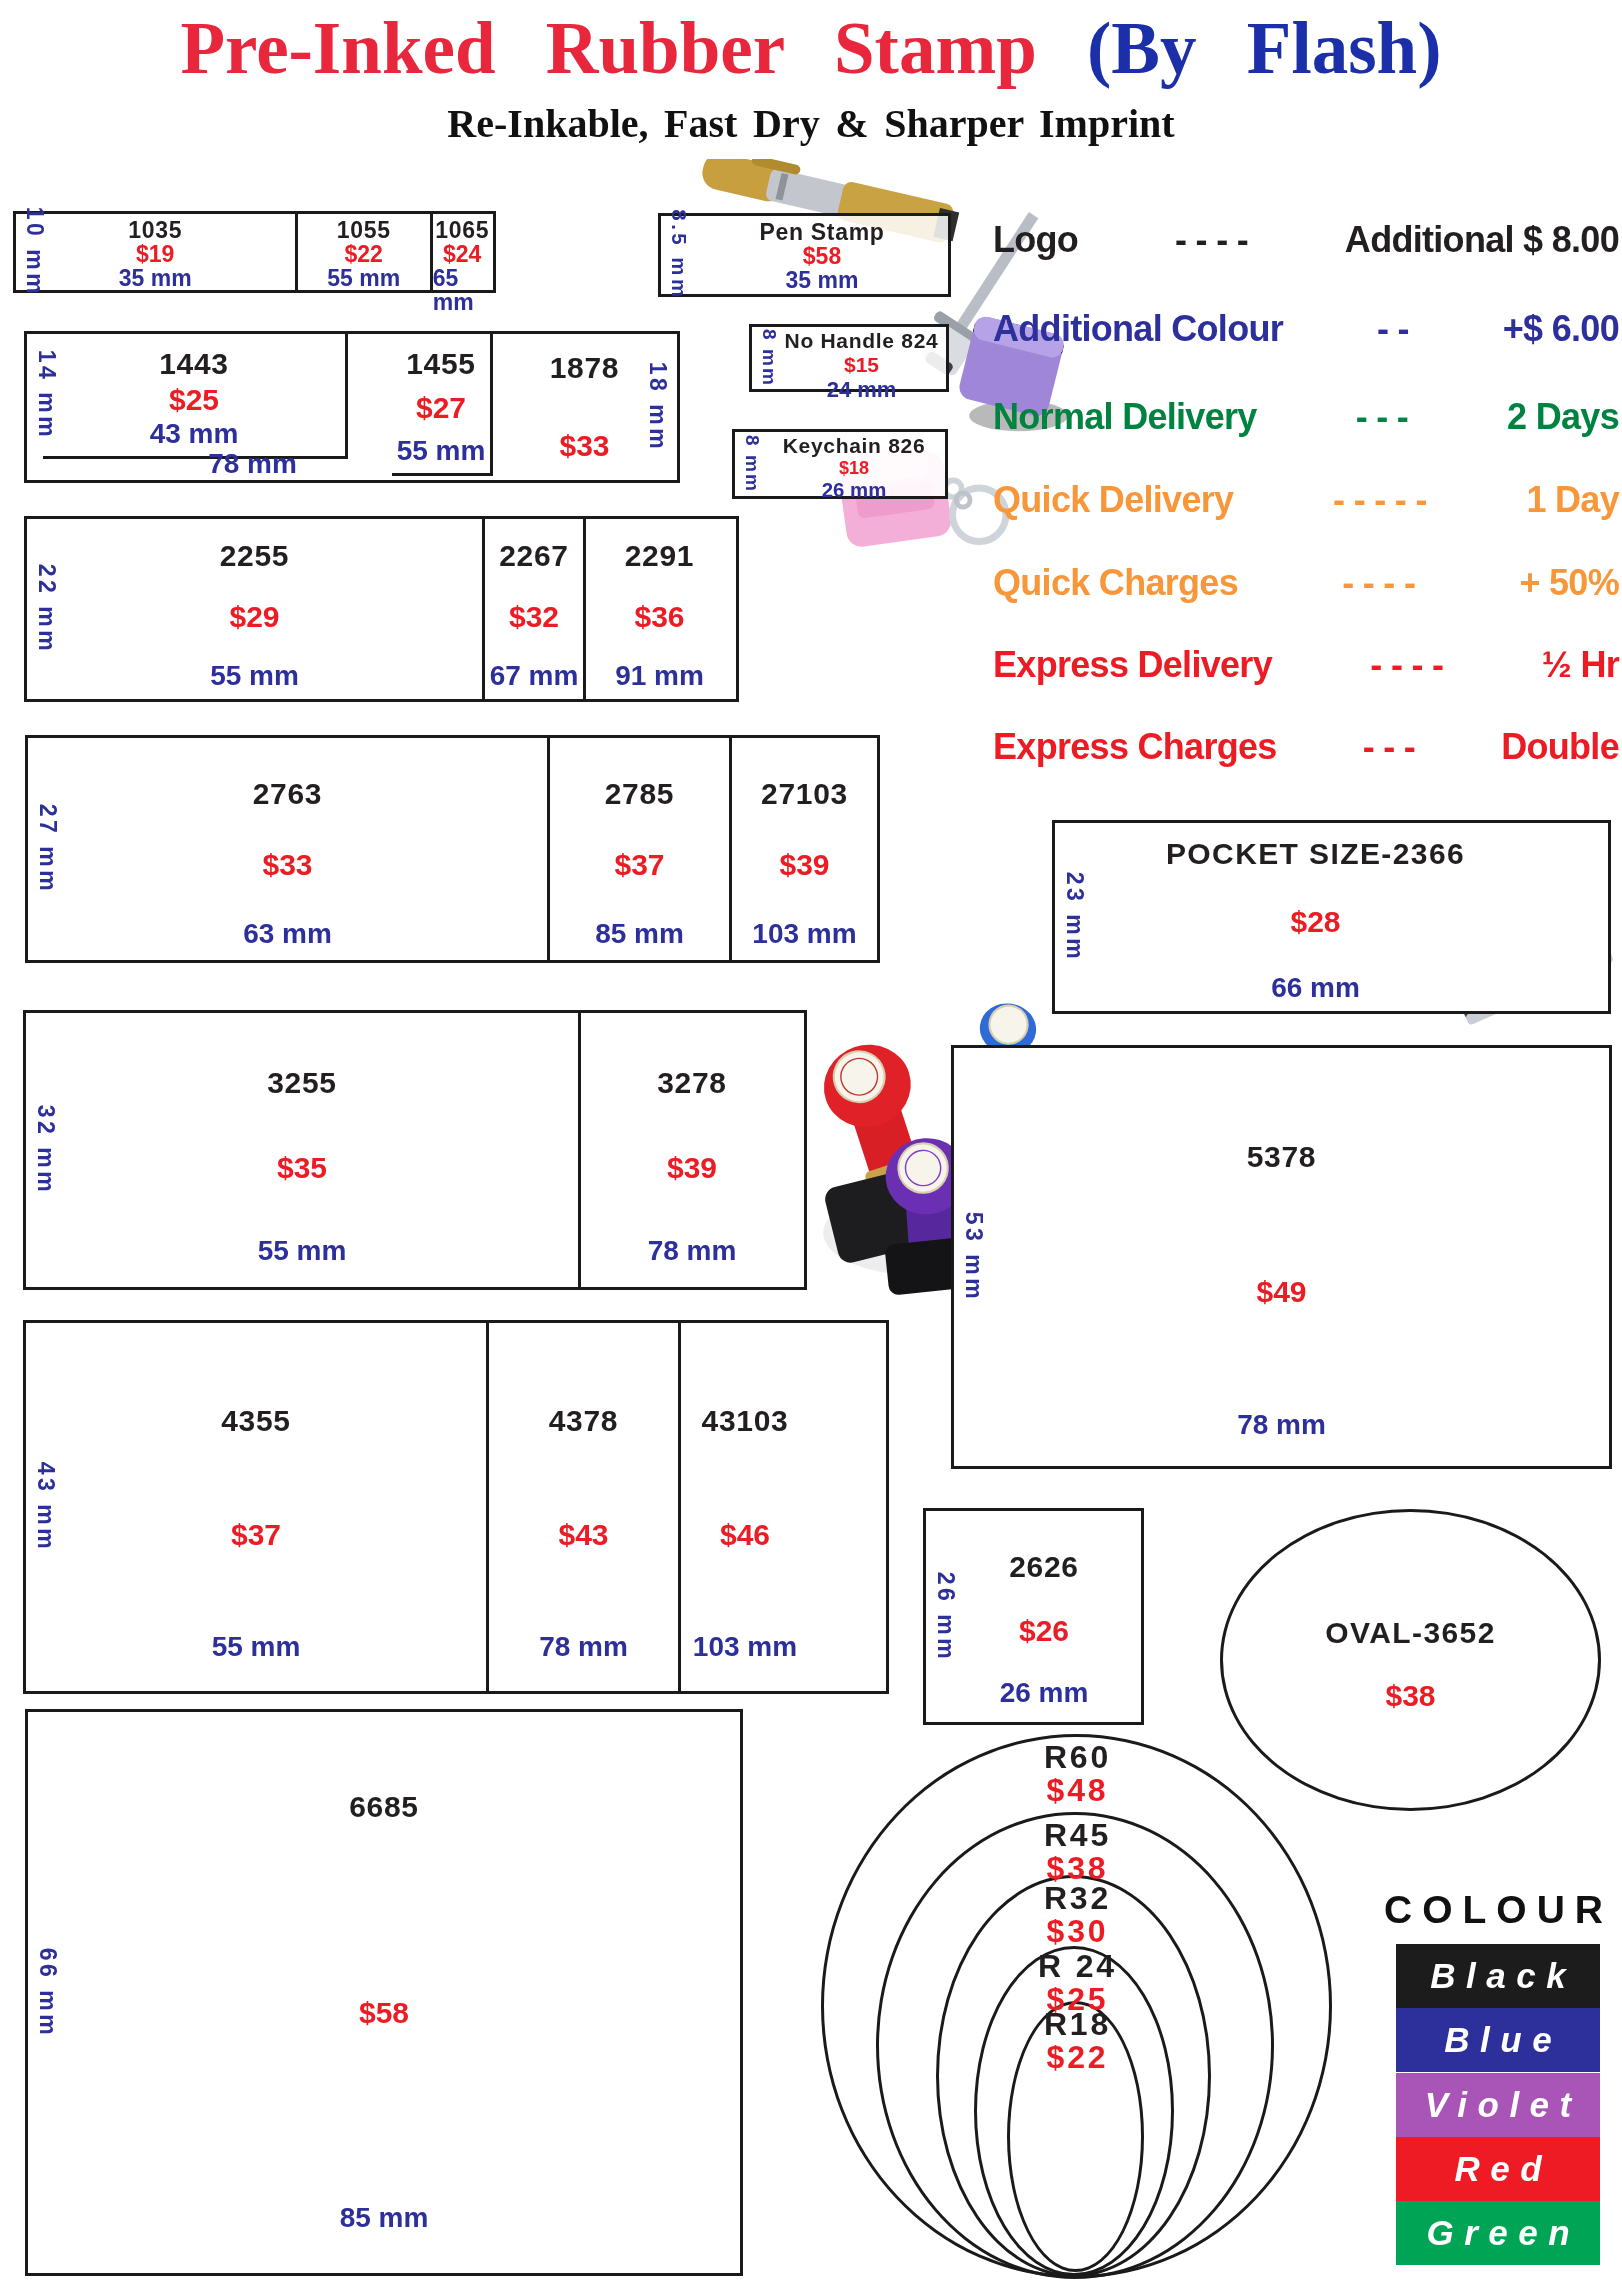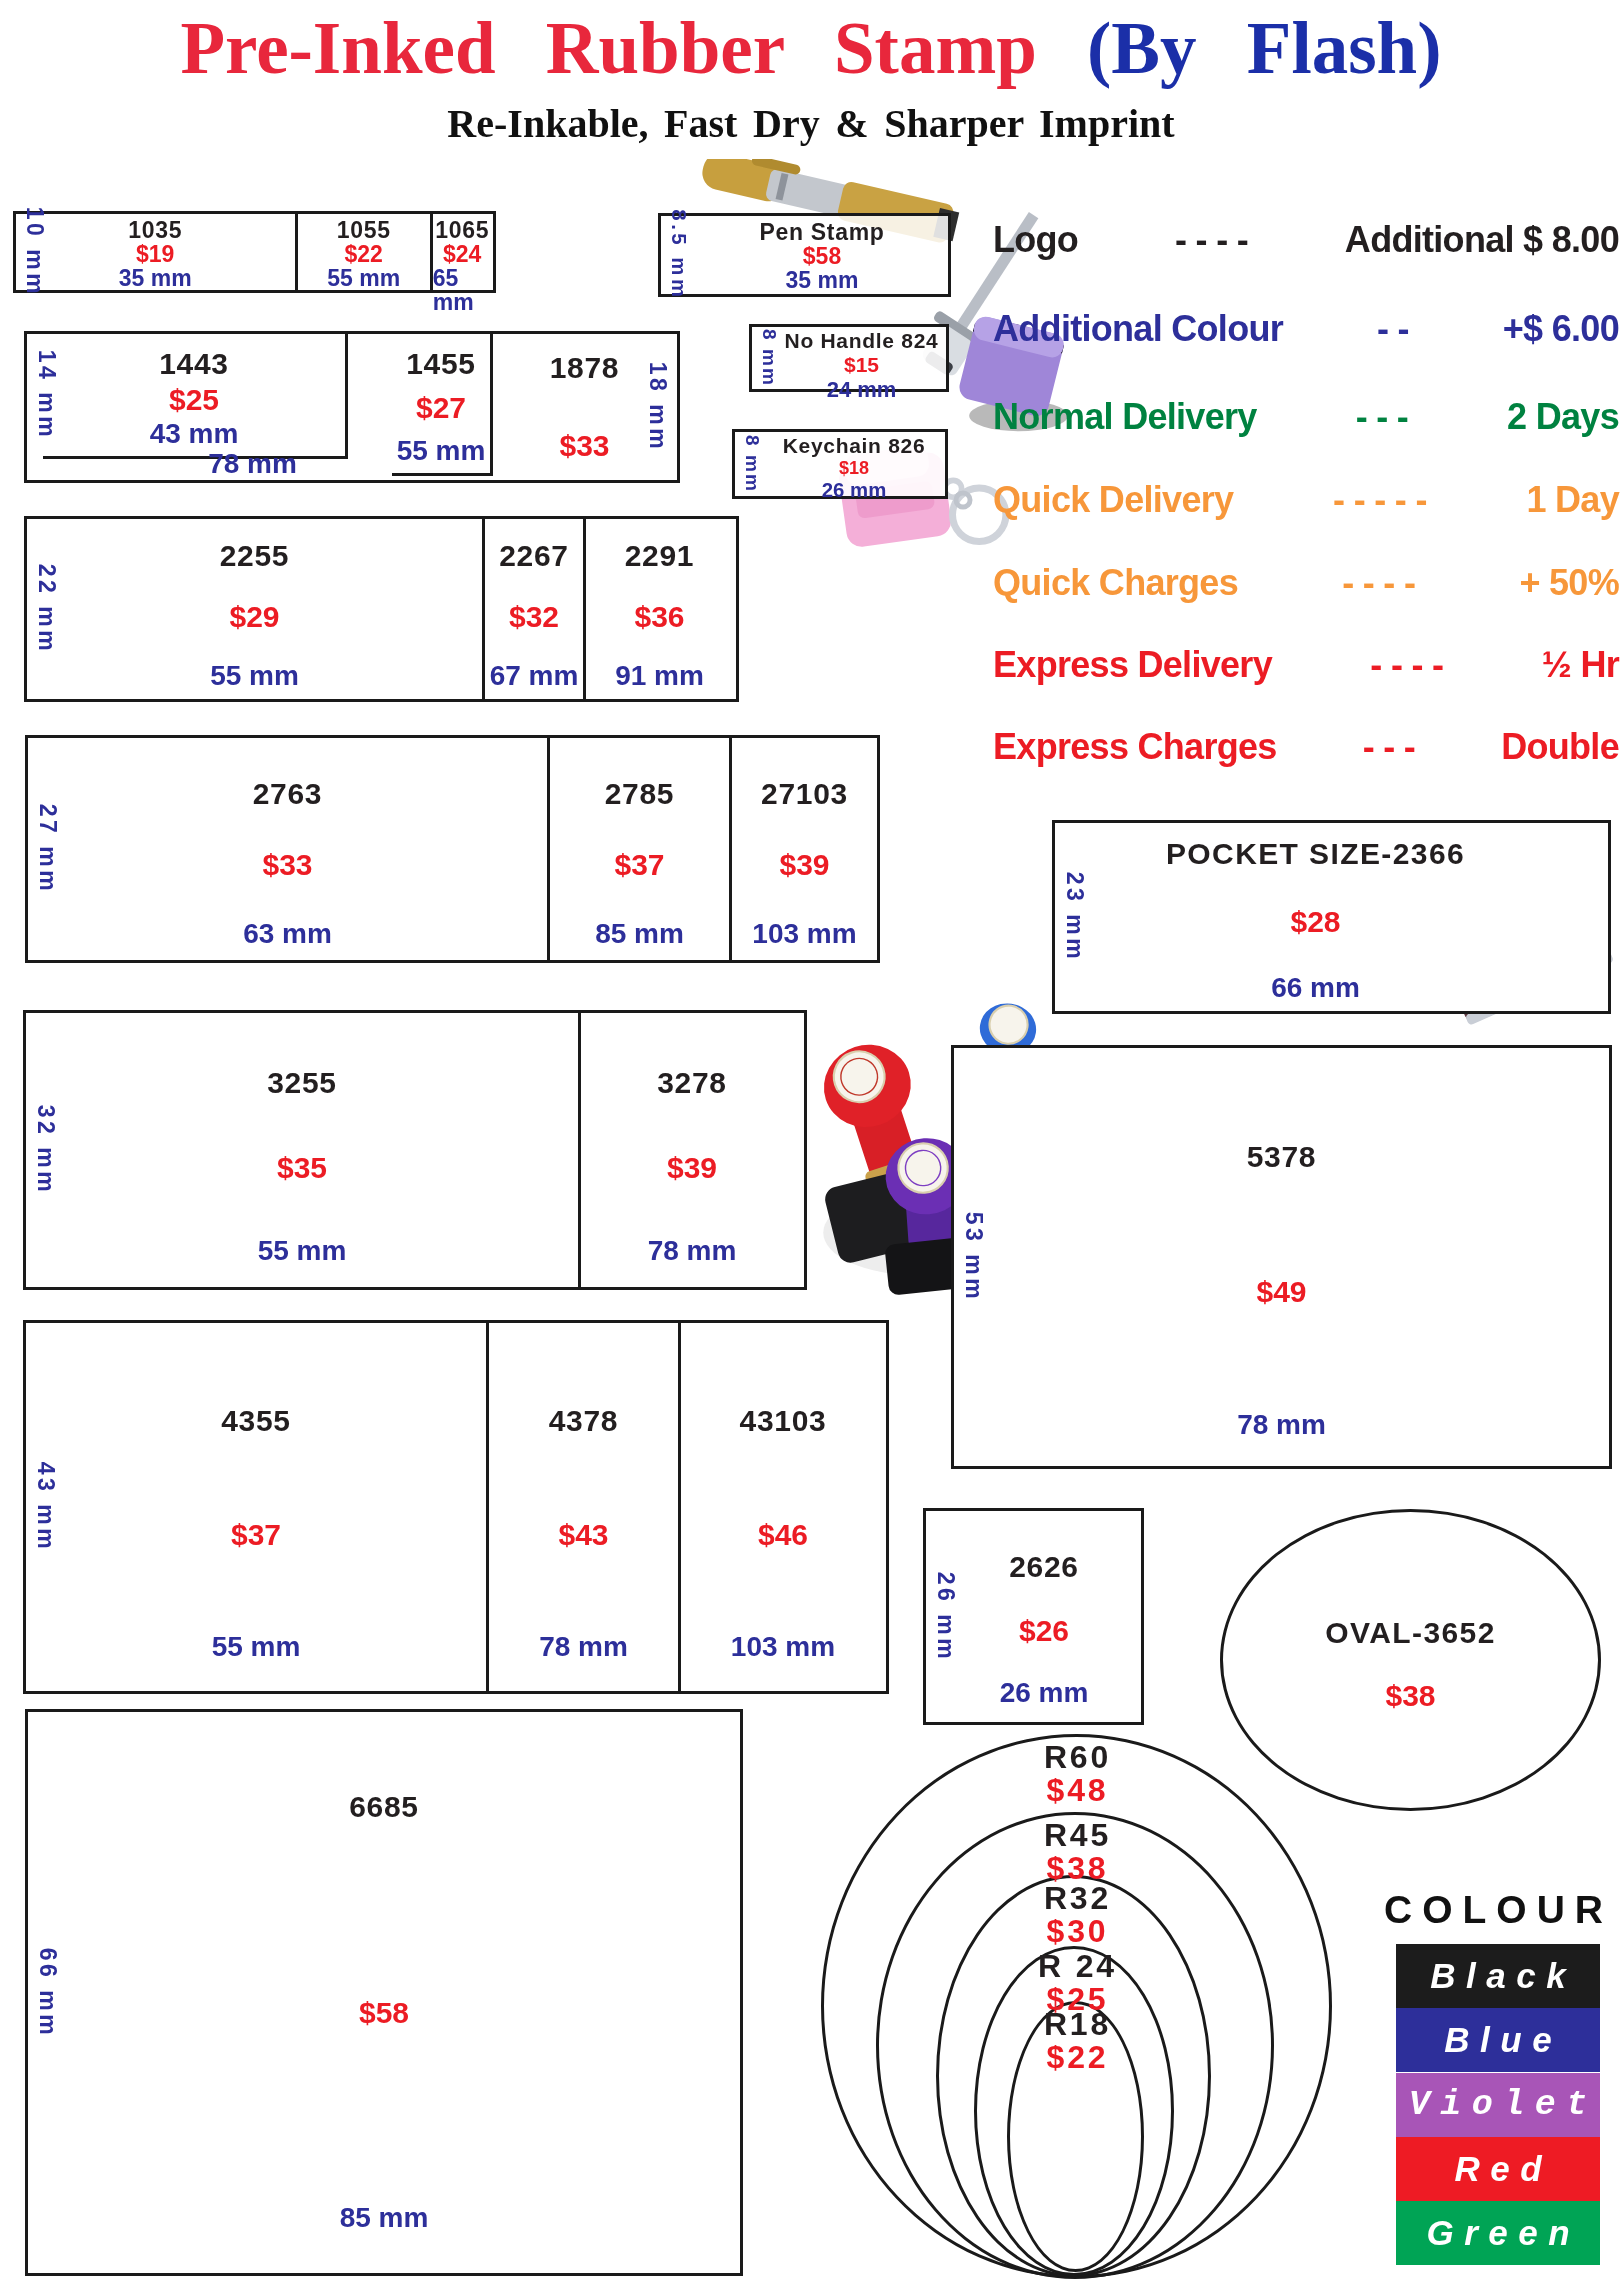--- a/index.html
+++ b/index.html
@@ -308,21 +308,21 @@
   <div class="cell sepr" style="left:0;width:463px;padding:81px 0 28px">
     <span class="model">4355</span>
     <span class="price">$37</span>
     <span class="size">55 mm</span>
   </div>
   <div class="cell sepr" style="left:463px;width:192px;padding:81px 0 28px">
     <span class="model">4378</span>
     <span class="price">$43</span>
     <span class="size">78 mm</span>
   </div>
-  <div class="cell" style="left:655px;width:204px;padding:81px 0 28px">
+  <div class="cell" style="left:617px;width:204px;padding:81px 0 28px">
     <span class="model">43103</span>
     <span class="price">$46</span>
     <span class="size">103 mm</span>
   </div>
 </div>
 
 <div class="box" style="left:923px;top:1508px;width:221px;height:217px">
   <span class="vlabel">26 mm</span>
   <div class="cell" style="left:21px;right:0;padding:39px 0 12.7px">
     <span class="model">2626</span>
@@ -375,21 +375,21 @@
   <span class="cprice">$22</span>
 </div>
 
 <div class="legend-title">COLOUR</div>
 <div class="band" style="top: 1944px; background: rgb(28, 28, 28);">
   <span>Black</span>
 </div>
 <div class="band" style="top: 2008px; background: rgb(45, 47, 154);">
   <span>Blue</span>
 </div>
-<div class="band" style="top: 2073px; background: rgb(168, 85, 183); font-family: Liberation Mono, monospace;">
+<div class="band" style="top: 2073px; background: rgb(168, 85, 183);">
   <span>Violet</span>
 </div>
 <div class="band" style="top: 2137px; background: rgb(238, 27, 36);">
   <span>Red</span>
 </div>
 <div class="band" style="top: 2201px; background: rgb(0, 164, 85);">
   <span>Green</span>
 </div>
 
 

